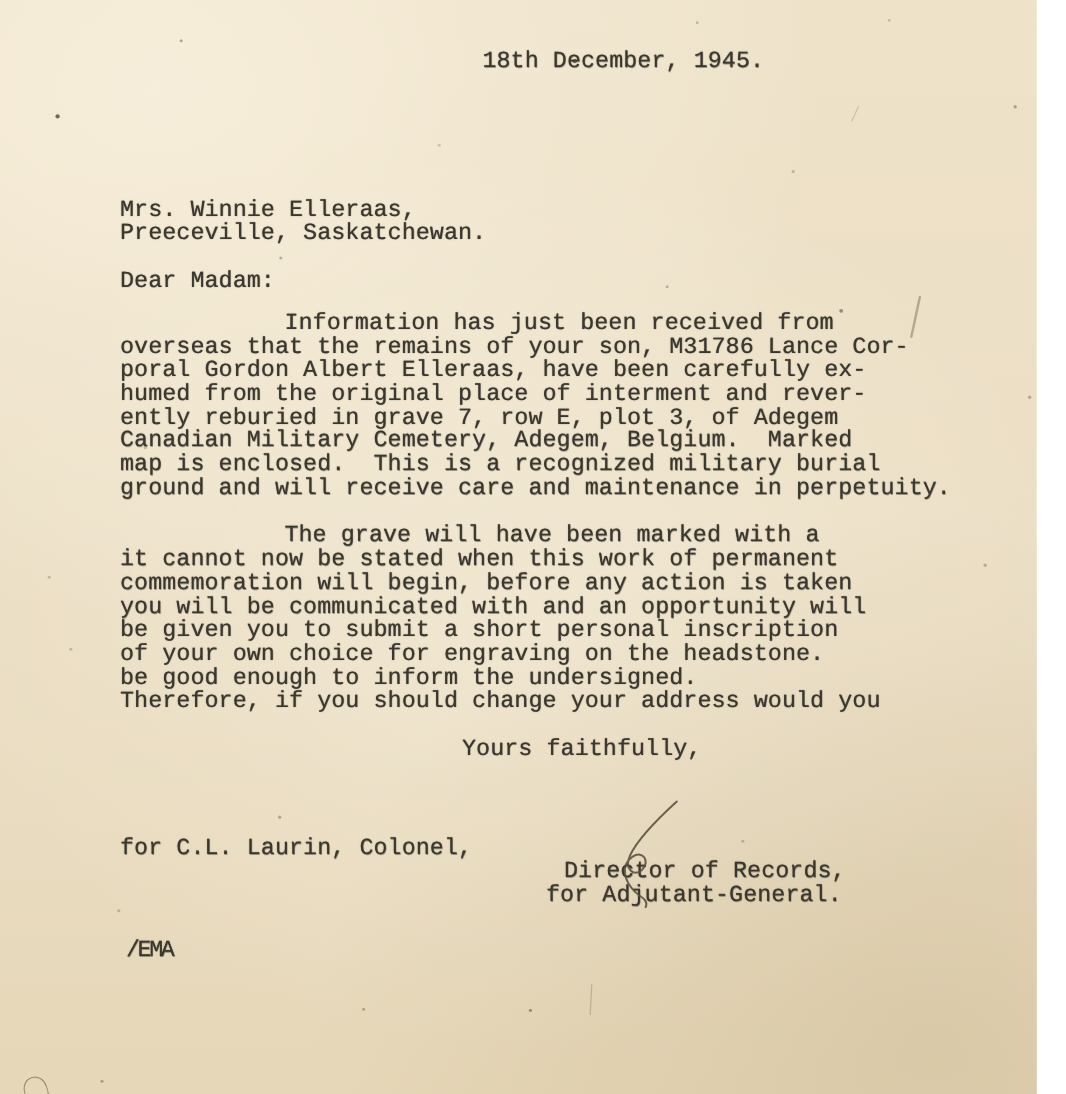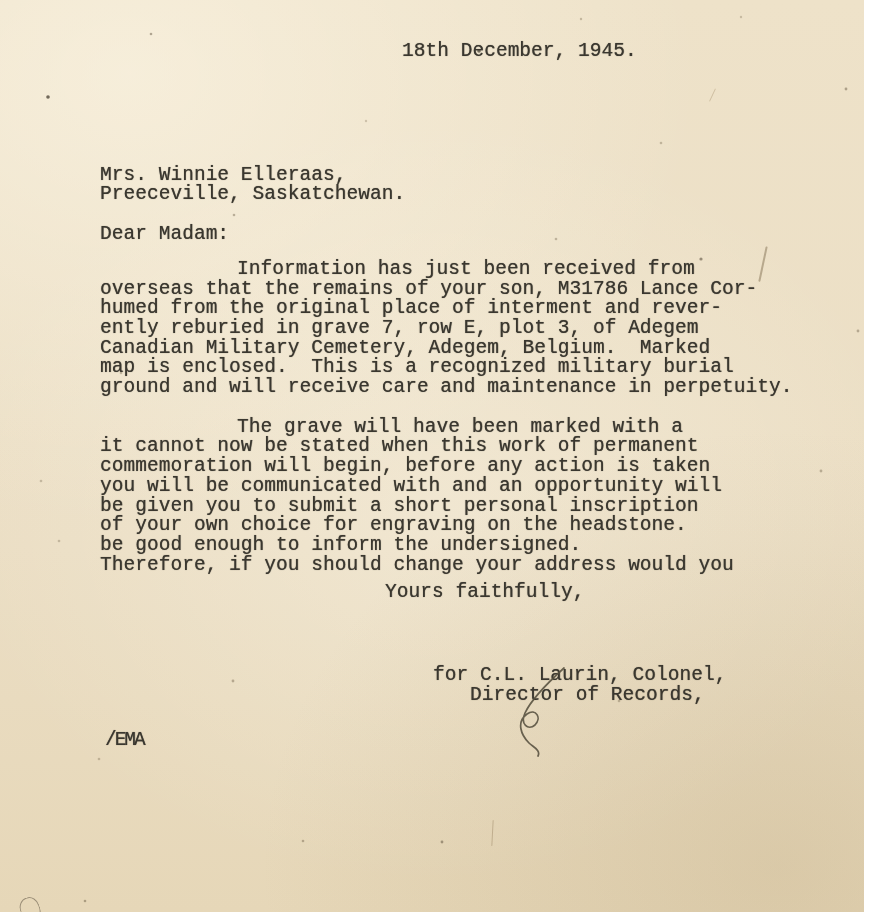--- a/index.html
+++ b/index.html
@@ -23,23 +23,23 @@
     line-height: 19.7px;
     text-shadow: 0 0 1px rgba(58,55,47,0.60), 0.4px 0.3px 0 rgba(58,55,47,0.40);
     letter-spacing: 0.1px;
   }
   .date       { margin-left: 302px; }
   .recipient  { margin-top: 104px; }
   .salutation { margin-top: 20px; }
   .para1      { margin-top: 15px; }
   .para2      { margin-top: 20px; }
   .first      { text-indent: 137px; }
-  .closing    { margin-top: 8px; margin-left: 285px; }
+  .closing    { margin-top: 20px; margin-left: 285px; }
   .sigblock   { margin-top: 63px; }
-  .sig1 { margin-left: 333px; }
+  .sig1 { }
   .sig2 { margin-left: 370px; }
   .sig3 { margin-left: 355px; }
   .initials   { margin-top: 26px; margin-left: 5px; letter-spacing: -2px; }
 
   .signature {
     position: absolute; left: 498px; top: 665px;
     width: 88px; height: 92px;
   }
 
   
@@ -113,20 +113,21 @@
     <div class="recipient">
       <div class="line">Mrs. Winnie Elleraas,</div>
       <div class="line">Preeceville, Saskatchewan.</div>
     </div>
 
     <div class="line salutation">Dear Madam:</div>
 
     <div class="para1">
       <div class="line first">Information has just been received from</div>
       <div class="line">overseas that the remains of your son, M31786 Lance Cor-</div>
+      <div class="line">poral Gordon Albert Elleraas, have been carefully ex-</div>
       <div class="line">humed from the original place of interment and rever-</div>
       <div class="line">ently reburied in grave 7, row E, plot 3, of Adegem</div>
       <div class="line">Canadian Military Cemetery, Adegem, Belgium.  Marked</div>
       <div class="line">map is enclosed.  This is a recognized military burial</div>
       <div class="line">ground and will receive care and maintenance in perpetuity.</div>
     </div>
 
     <div class="para2">
       <div class="line first">The grave will have been marked with a</div>
       <div class="line">it cannot now be stated when this work of permanent</div>
@@ -136,20 +137,21 @@
       <div class="line">of your own choice for engraving on the headstone.</div>
       <div class="line">be good enough to inform the undersigned.</div>
       <div class="line">Therefore, if you should change your address would you</div>
     </div>
 
     <div class="line closing">Yours faithfully,</div>
 
     <div class="sigblock">
       <div class="line sig1">for C.L. Laurin, Colonel,</div>
       <div class="line sig2">Director of Records,</div>
+      <div class="line sig3">for Adjutant-General.</div>
     </div>
 
     <div class="line initials">/EMA</div>
 
   </div>
 
   <svg class="signature" viewBox="0 0 88 92" xmlns="http://www.w3.org/2000/svg">
     <path d="M 66 3
              C 55 13, 34 33, 27 48
              C 22 59, 30 66, 37 60

